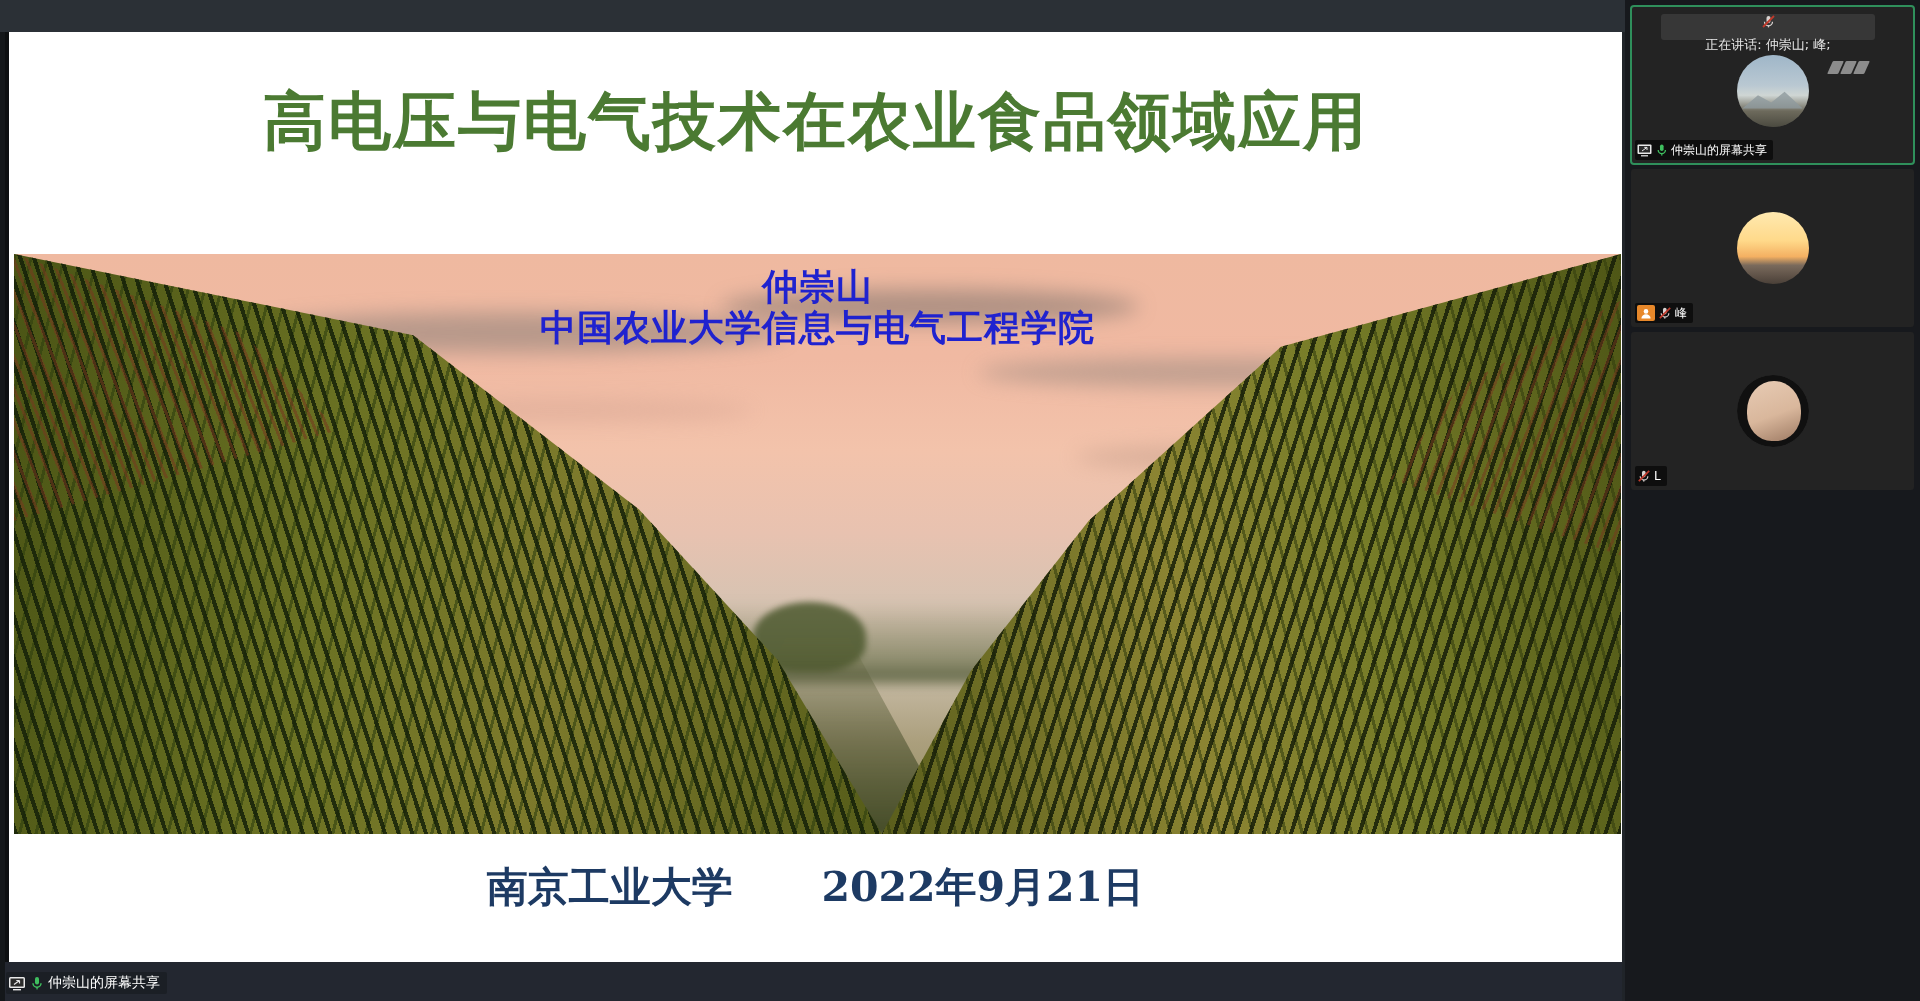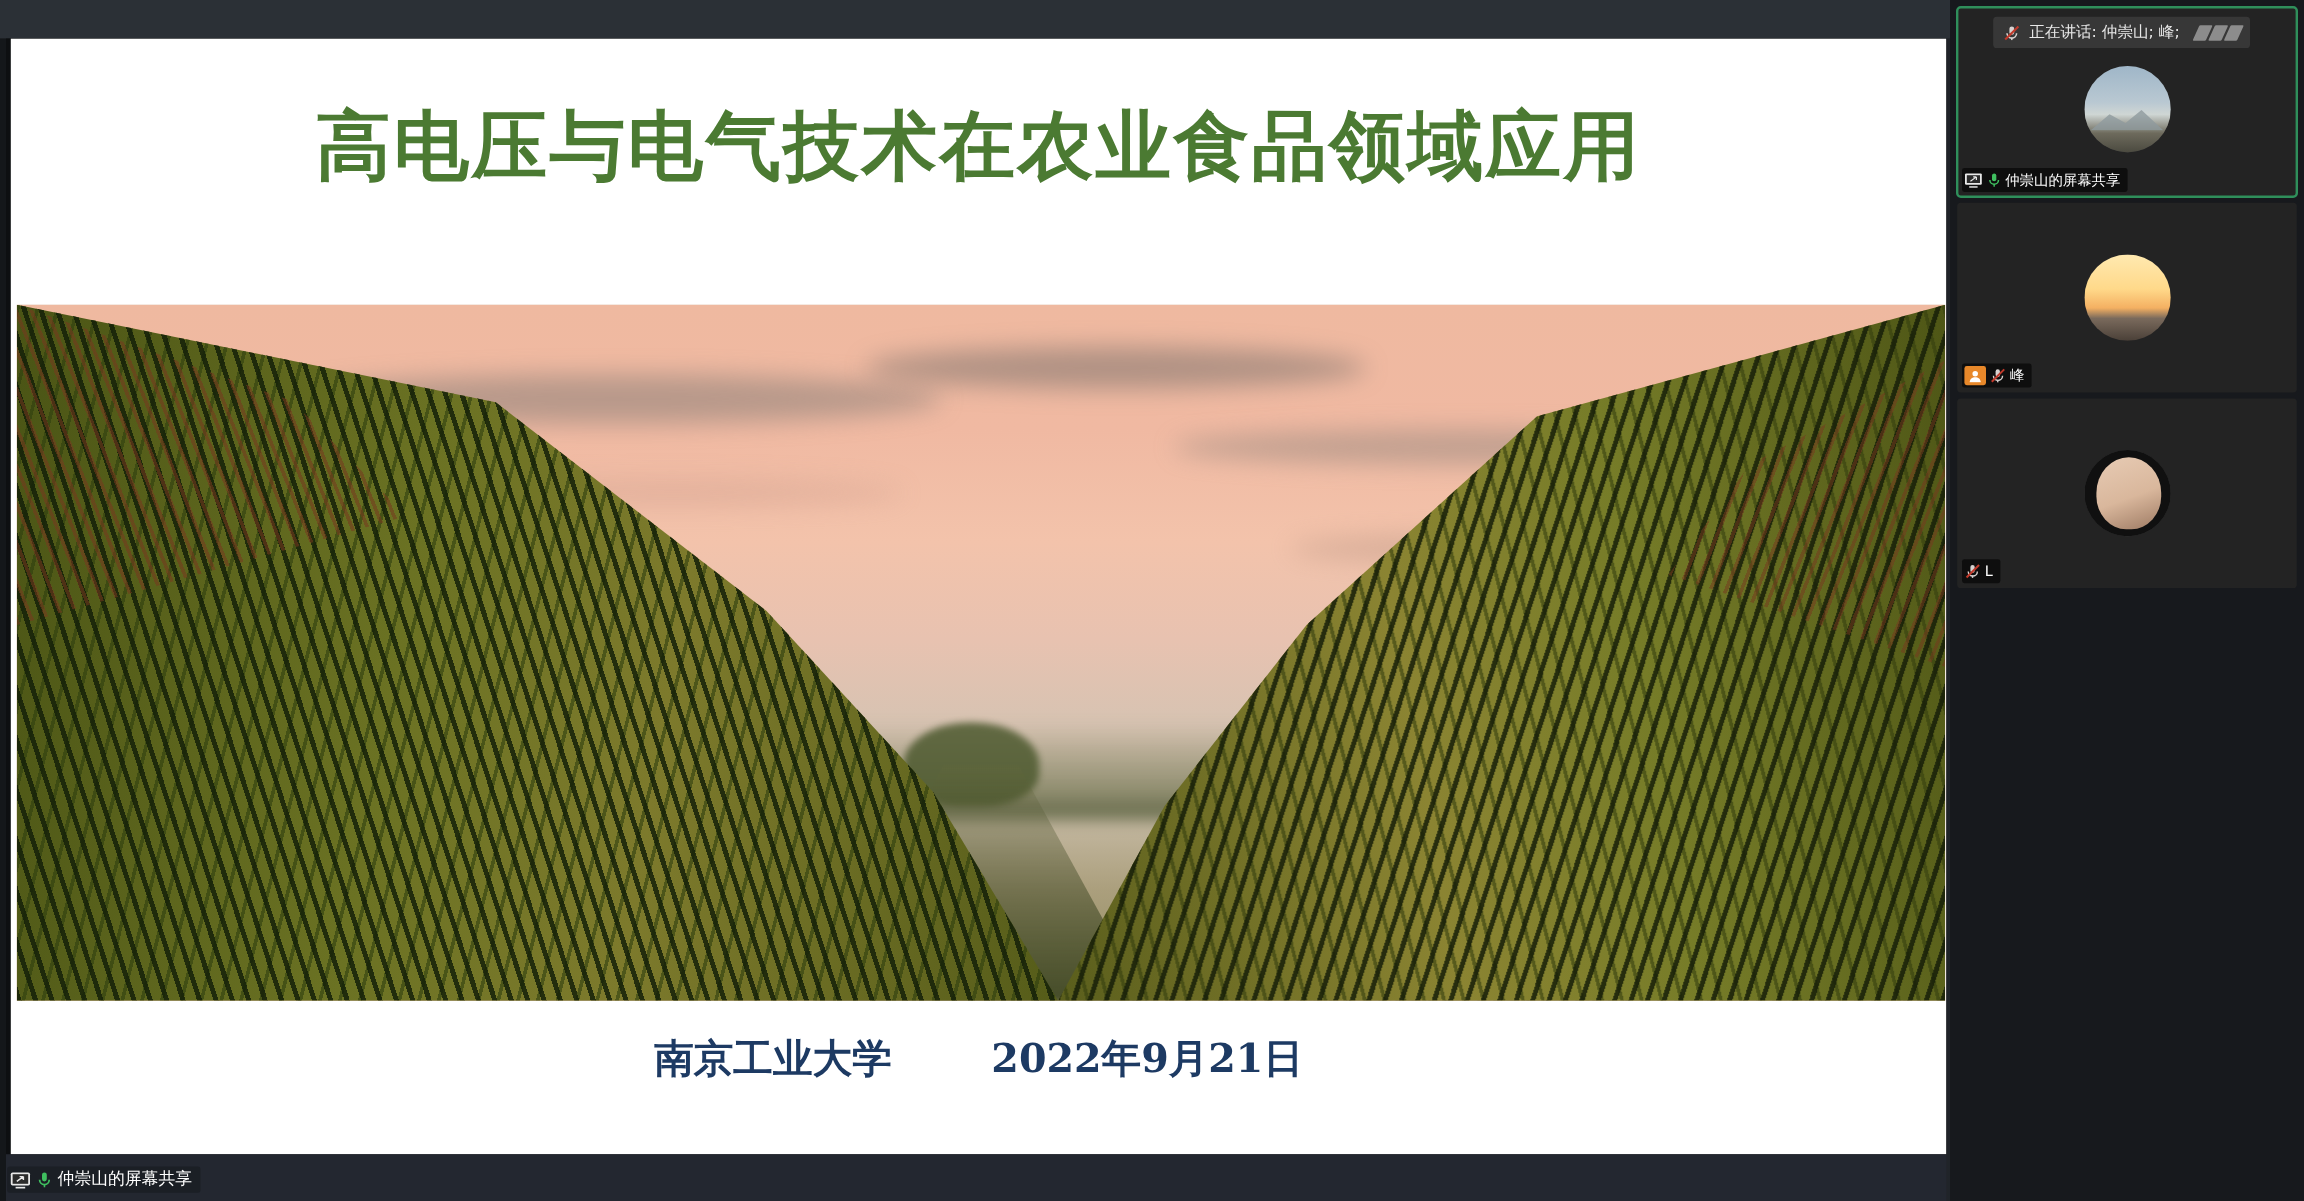--- a/index.html
+++ b/index.html
@@ -75,21 +75,21 @@
   .photo-text { position:absolute; left:0; top:0; width:100%; text-align:center;
                 padding-top:12px; }
   .presenter-name { color:#1f22cf; font-weight:bold; font-size:36px;
                     font-family:"DejaVu Sans","Liberation Sans",sans-serif;
                     line-height:1.15; letter-spacing:1px; }
   .presenter-org  { color:#1f22cf; font-weight:bold; font-size:36px;
                     font-family:"DejaVu Sans","Liberation Sans",sans-serif;
                     line-height:1.15; letter-spacing:1px; }
 
   .slide-footer { position:absolute; left:0; top:828px; width:100%; text-align:center;
-                  color:#1d3a63; font-weight:bold; font-size:33px; white-space:nowrap;
+                  color:#1d3a63; font-weight:bold; font-size:41px; white-space:nowrap;
                   font-family:"DejaVu Serif","Liberation Serif",serif; }
   .slide-footer .gap { display:inline-block; width:60px; }
 
   
   .share-strip { position:absolute; left:5px; top:962px; width:1617px; height:39px;
                  background:#232730; }
   .share-badge { position:absolute; left:6px; top:972px; height:22px;
                  display:flex; align-items:center; gap:4px;
                  background:#1b1f25; padding:1px 7px 1px 2px; border-radius:2px; }
   .share-badge .label { color:#ffffff; font-size:14px; white-space:nowrap;
@@ -109,21 +109,21 @@
   .tile.first .tile-avatar { top:54%; }
 
   .nameplate { position:absolute; left:4px; bottom:4px; height:20px;
                display:flex; align-items:center; gap:3px;
                background:rgba(10,10,10,.82); padding:1px 6px 1px 2px; border-radius:2px; }
   .nameplate .nm { color:#fff; font-size:12px; white-space:nowrap;
                    font-family:"DejaVu Sans","Liberation Sans",sans-serif; }
 
   .speaking-bar { position:absolute; left:30px; top:8px; width:214px; height:26px;
                   background:rgba(58,58,58,.92); border-radius:3px;
-                  display:flex; align-items:center; padding:0 8px; gap:7px; }
+                  display:flex; align-items:center; padding:0 8px; gap:7px;flex-direction:column; }
   .speaking-bar .txt { color:#e8e8e8; font-size:13px; white-space:nowrap;
                        font-family:"DejaVu Sans","Liberation Sans",sans-serif; }
   .wave { margin-left:auto; display:flex; gap:2px; align-items:center; }
   .wave i { display:block; width:11px; height:13px; background:#8c8c8c;
             transform:skewX(-24deg); border-radius:1px; }
 
   .host-badge { width:18px; height:16px; background:#e8882a; border-radius:2px;
                 display:flex; align-items:center; justify-content:center; }
 
   
@@ -192,20 +192,24 @@
         <div class="horizon"></div>
         <div class="tree-mid"></div>
         <div class="path-mid"></div>
         <div class="corn corn-left">
           <div class="corn-tass-l"></div>
         </div>
         <div class="corn corn-right">
           <div class="corn-tass-r"></div>
         </div>
 
+        <div class="photo-text">
+          <div class="presenter-name">仲崇山</div>
+          <div class="presenter-org">中国农业大学信息与电气工程学院</div>
+        </div>
       </div>
 
       <div class="slide-footer">
         <span>南京工业大学</span>
         <span class="gap"></span>
         <span>2022年9月21日</span>
       </div>
     </div>
   </div>
 

